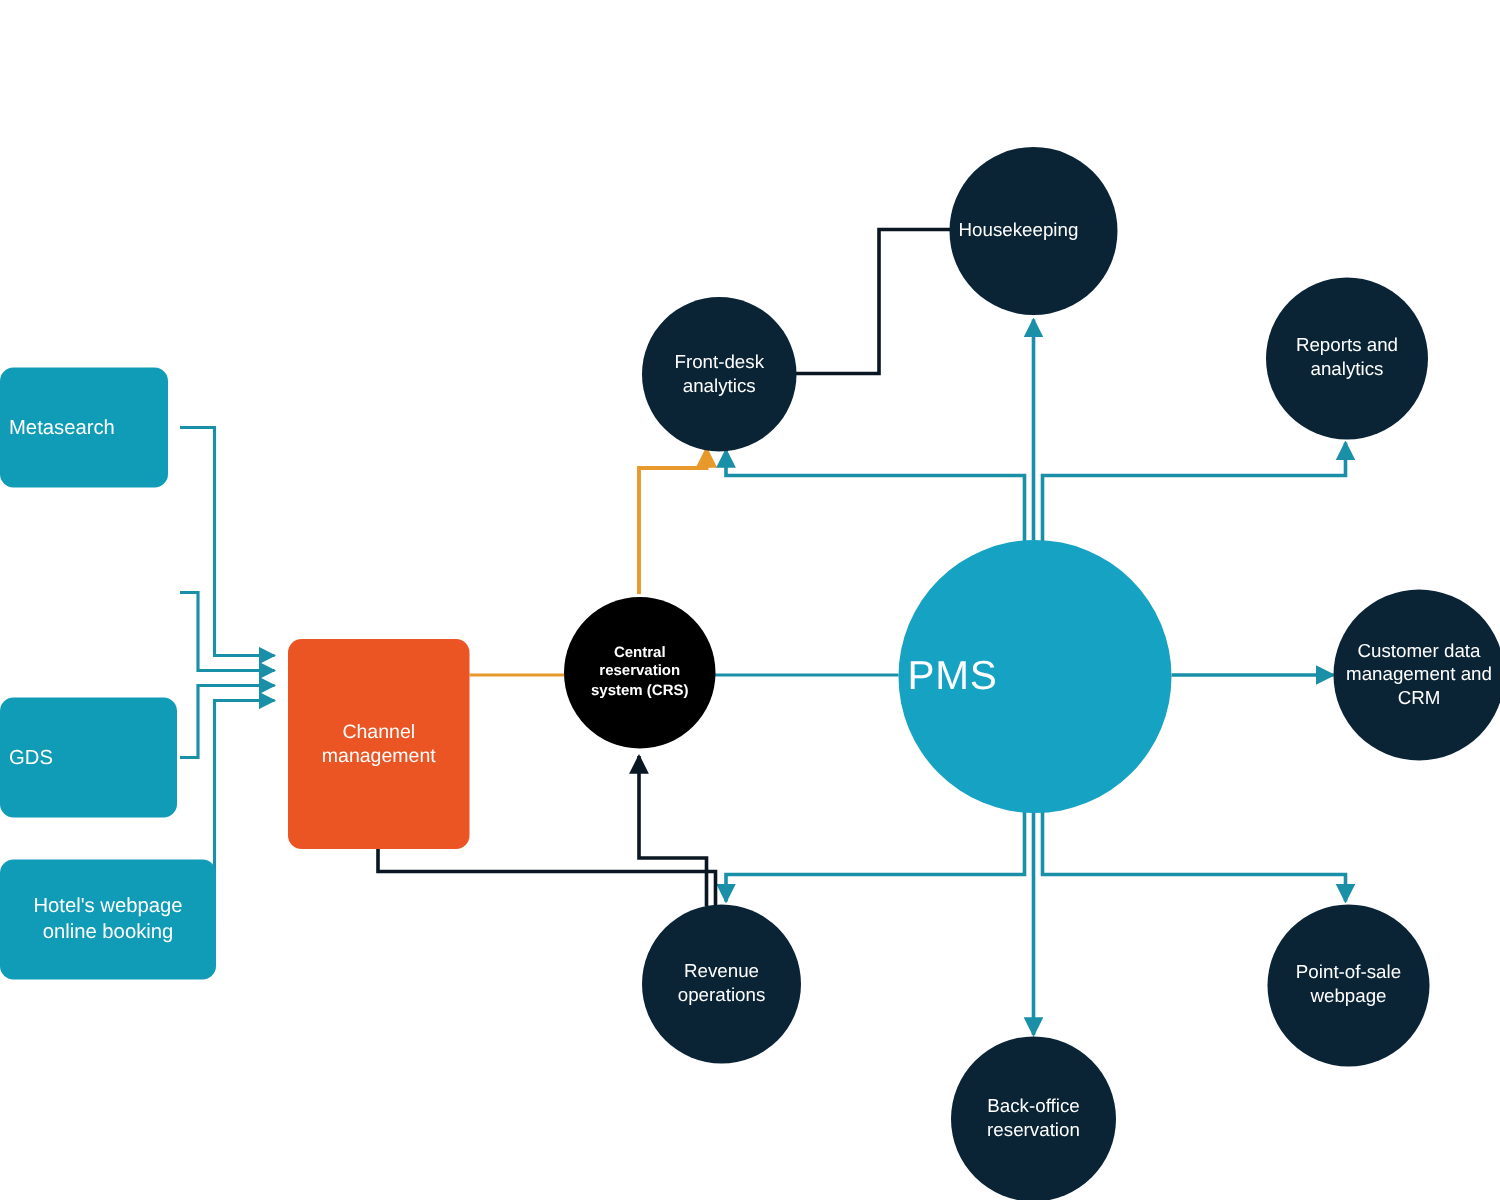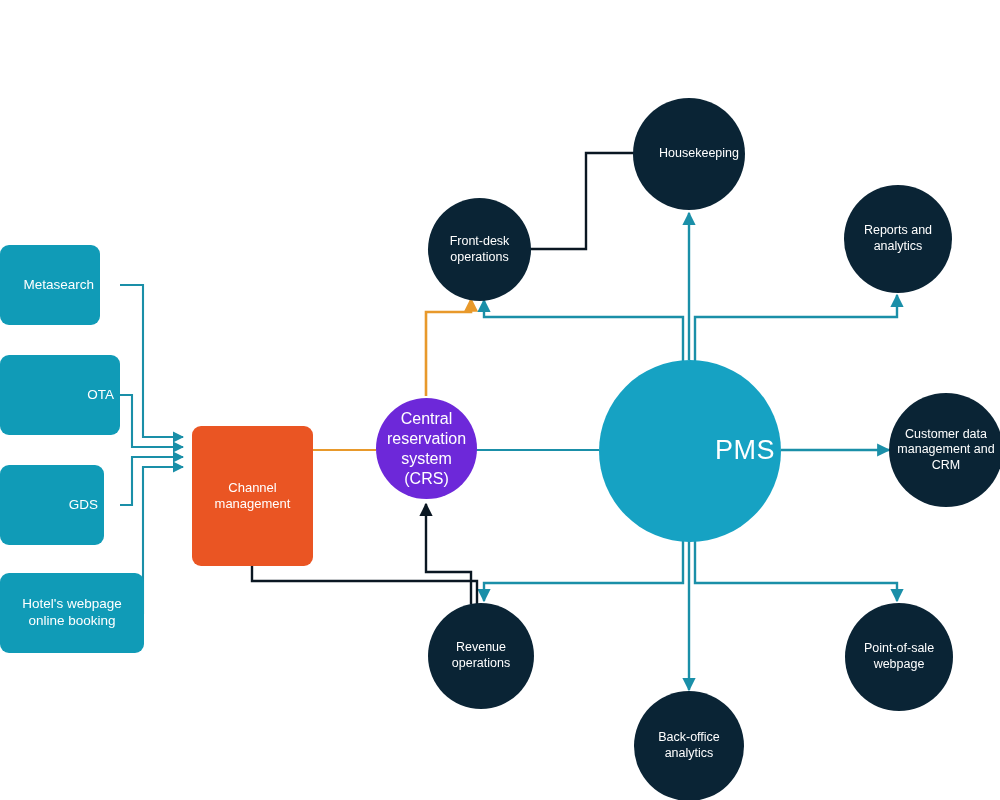--- a/index.html
+++ b/index.html
@@ -1,25 +1,25 @@
 <!DOCTYPE html>
 <html><head>
 <meta charset="utf-8">
 <style>
   html,body{margin:0;padding:0;background:#ffffff;}
   body{width:1000px;height:800px;font-family:"Liberation Sans",sans-serif;overflow:hidden;}
   #stage{position:relative;width:1000px;height:800px;background:#fff;}
   #wires{position:absolute;left:0;top:0;width:1000px;height:800px;}
-  .node{position:absolute;display:flex;align-items:center;justify-content:flex-end;text-align:center;color:#ffffff;line-height:1.25;box-sizing:border-box;}
+  .node{position:absolute;display:flex;align-items:center;justify-content:flex-start;text-align:center;color:#ffffff;line-height:1.25;box-sizing:border-box;}
   .node span{display:block;padding:0 6px;}
   .rbox{border-radius:9px;}
   .circ{border-radius:50%;}
   .t-src{background:#109BB7;font-size:13.5px;}
   .t-chan{background:#EA5523;font-size:13px;}
-  .t-crs{background:#6d28d9;font-size:16px;}
+  .t-crs{background:#000000;font-size:10px;font-weight:bold;}
   .t-pms{background:#16A2C3;font-size:27px;letter-spacing:.5px;}
   .t-dark{background:#0A2435;font-size:12.5px;}
 </style>
 </head>
 <body>
 
 <div id="stage">
 
   <svg id="wires" viewBox="0 0 1000 800">
     <defs>
@@ -58,69 +58,66 @@
     </g>
 
     <path d="M640,153 L586,153 L586,249 L509,249" fill="none" stroke="#0A1722" stroke-width="2.4" marker-end="url(#ar-black)"></path>
 
     <g fill="none" stroke="#0A1722" stroke-width="2.4">
       <path d="M477,604 L477,581 L252,581 L252,519" marker-end="url(#ar-black)"></path>
       <path d="M471,604 L471,572 L426,572 L426,504" marker-end="url(#ar-black)"></path>
     </g>
   </svg>
 
-  <div class="node rbox t-src" style="left:0px;top:245px;width:100px;height:80px;">
+  <div class="node rbox t-src" style="left:0px;top:245px;width:112px;height:80px;">
     <span>Metasearch</span>
   </div>
 
-  <div class="node rbox t-src" style="left:0px;top:355px;width:120px;height:80px;">
-    <span>OTA</span>
-  </div>
 
-  <div class="node rbox t-src" style="left:0px;top:465px;width:104px;height:80px;">
+  <div class="node rbox t-src" style="left:0px;top:465px;width:118px;height:80px;">
     <span>GDS</span>
   </div>
 
   <div class="node rbox t-src" style="left:0px;top:573px;width:144px;height:80px;">
     <span>Hotel's webpage online booking</span>
   </div>
 
   <div class="node rbox t-chan" style="left:192px;top:380px;width:121px;height:140px;margin-top:46px;">
     <span>Channel management</span>
   </div>
 
   <div class="node circ t-crs" style="left:376px;top:398px;width:101px;height:101px;">
     <span>Central reservation system (CRS)</span>
   </div>
 
   <div class="node circ t-pms" style="left:599px;top:360px;width:182px;height:182px;">
     <span>PMS</span>
   </div>
 
   <div class="node circ t-dark" style="left:428px;top:198px;width:103px;height:103px;">
-    <span>Front-desk operations</span>
+    <span>Front-desk analytics</span>
   </div>
 
   <div class="node circ t-dark" style="left:633px;top:98px;width:112px;height:112px;">
     <span>Housekeeping</span>
   </div>
 
   <div class="node circ t-dark" style="left:844px;top:185px;width:108px;height:108px;">
     <span>Reports and analytics</span>
   </div>
 
   <div class="node circ t-dark" style="left:889px;top:393px;width:114px;height:114px;">
     <span>Customer data management and CRM</span>
   </div>
 
   <div class="node circ t-dark" style="left:845px;top:603px;width:108px;height:108px;">
     <span>Point-of-sale webpage</span>
   </div>
 
   <div class="node circ t-dark" style="left:634px;top:691px;width:110px;height:110px;">
-    <span>Back-office analytics</span>
+    <span>Back-office reservation</span>
   </div>
 
   <div class="node circ t-dark" style="left:428px;top:603px;width:106px;height:106px;">
     <span>Revenue operations</span>
   </div>
 
 </div>
 
 </body></html>

